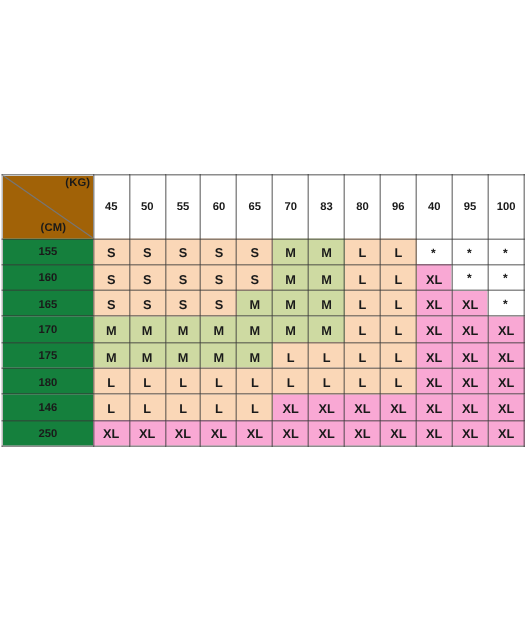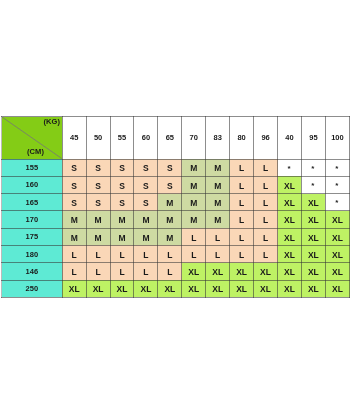--- a/index.html
+++ b/index.html
@@ -12,29 +12,29 @@
   table.size-chart{
     position:absolute;left:1px;top:116px;
     border-collapse:collapse;table-layout:fixed;
   }
   table.size-chart td{
     border:1px solid rgba(55,55,55,0.57);padding:0;
     text-align:center;vertical-align:middle;
     font-weight:bold;color:#1a1a1a;
   }
   table.size-chart tr > td:first-child{border-left-color:rgba(60,60,60,0.35);}
-  .corner{width:63.5px;height:41.5px;position:relative;background:#84cc16;}
+  .corner{width:63.5px;height:41.5px;position:relative;background:#a16207;}
   .colh{width:23.9px;height:41.5px;font-size:7.5px;background:#ffffff;}
-  .rowh{width:63.5px;height:16.3px;font-size:7.5px;background:#5eead4;}
+  .rowh{width:63.5px;height:16.3px;font-size:7.5px;background:#15803d;}
   .cell{width:23.9px;height:16.3px;font-size:8.5px;}
   .cell-text{display:inline-block;position:relative;top:0.7px;}
   .c-S{background:#fad7b7;}
   .c-M{background:#cedaa2;}
   .c-L{background:#fad7b7;}
-  .c-XL{background:#bef264;}
+  .c-XL{background:#f9a8d4;}
   .c-na{background:#ffffff;font-size:8px;font-weight:normal;}
   .c-na > span{display:inline-block;position:relative;top:0.5px;left:-0.5px;}
   .kg-label{position:absolute;left:41.5px;top:-0.5px;font-size:7.5px;letter-spacing:0.1px;}
   .cm-label{position:absolute;left:25px;top:29.5px;font-size:7.5px;letter-spacing:0.1px;}
   .diag{position:absolute;left:0;top:0;width:100%;height:100%;}
 </style>
 </head>
 <body>
 
 <div id="stage">

